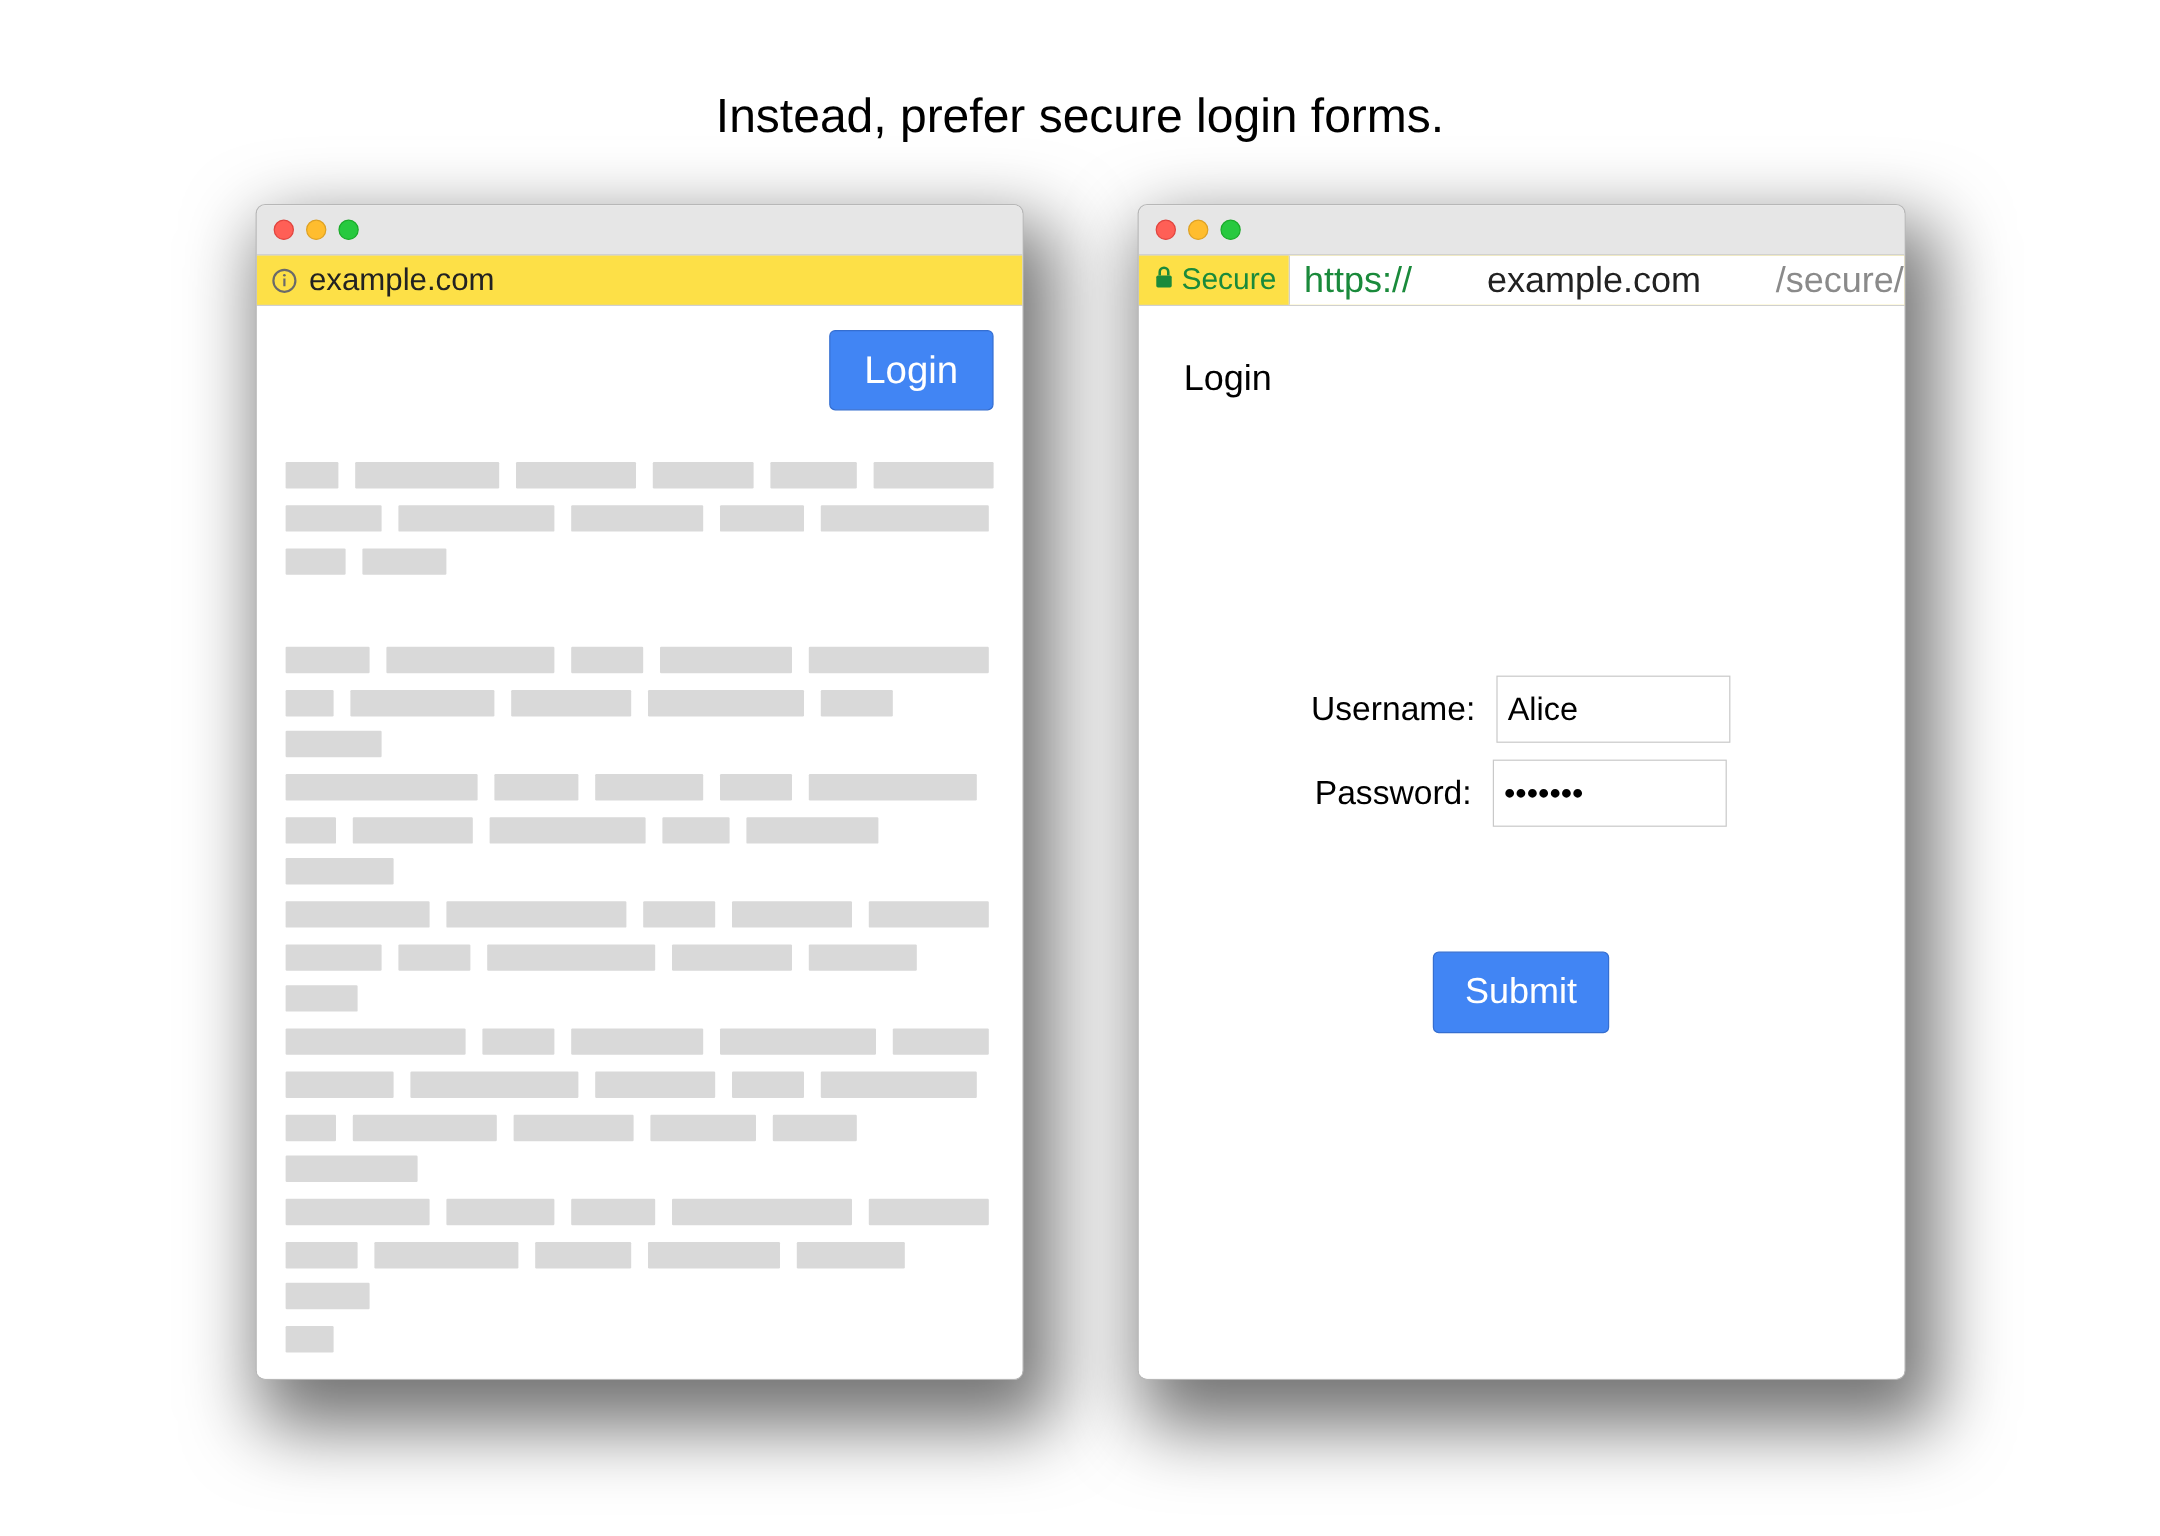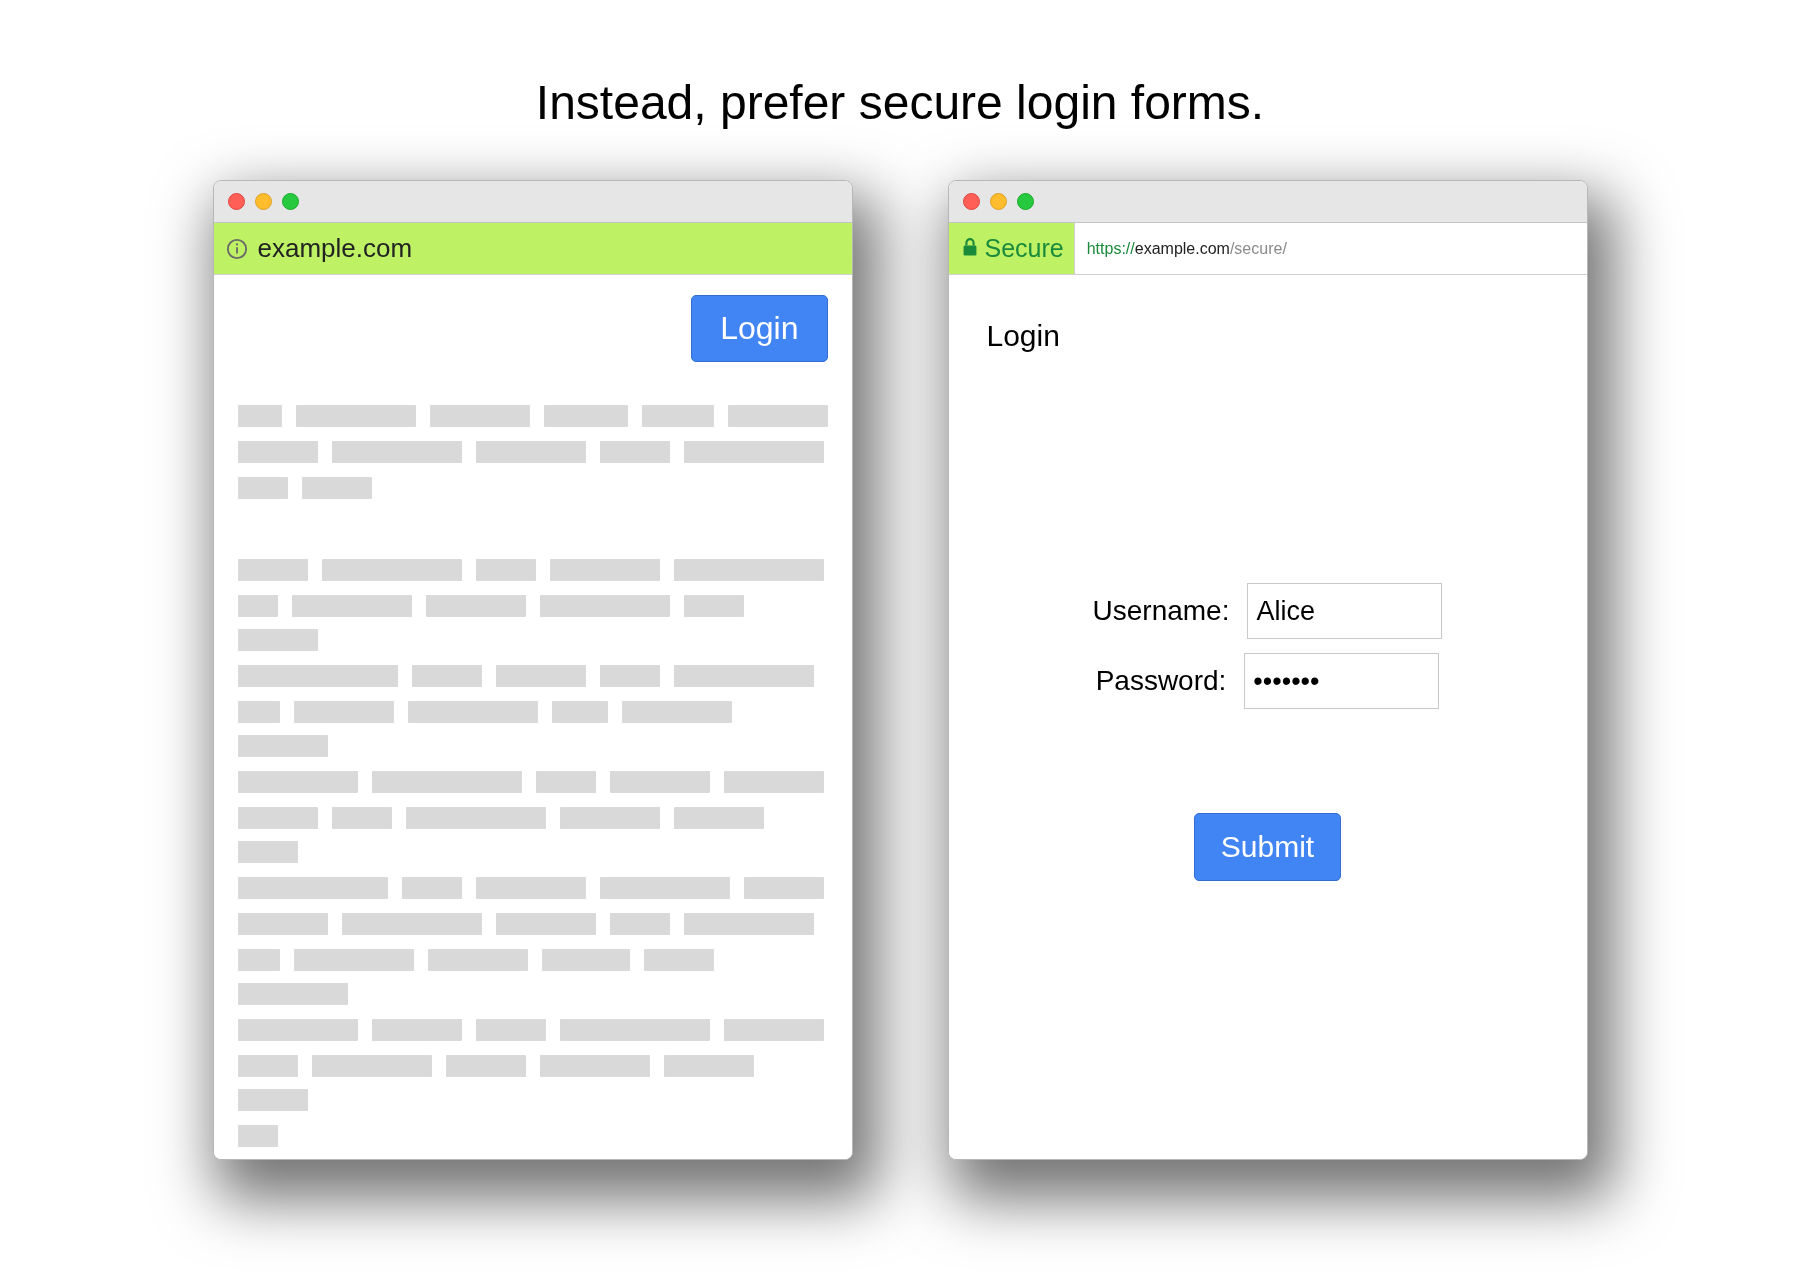--- a/index.html
+++ b/index.html
@@ -7,21 +7,21 @@
     width: 1800px;
     height: 1280px;
     background: #fff;
     font-family: -apple-system, BlinkMacSystemFont, "Segoe UI", Helvetica, Arial, sans-serif;
     display: flex;
     flex-direction: column;
     align-items: center;
     padding: 75px 0 0 0;
   }
   .caption {
-    font-size: 48px;
+    font-size: 40px;
     color: #000;
     margin-bottom: 50px;
     text-align: center;
   }
   .windows {
     display: flex;
     gap: 95px;
   }
   .window {
     width: 640px;
@@ -45,27 +45,27 @@
   .tl-dot {
     width: 17px;
     height: 17px;
     border-radius: 50%;
     margin-right: 10px;
   }
   .tl-close   { background: #ff5f56; border: 1px solid #e0443e; }
   .tl-min     { background: #ffbd2e; border: 1px solid #dea123; }
   .tl-max     { background: #27c93f; border: 1px solid #1aab29; }
   .addrbar {
-    height: 52px;
+    height: 42px;
     border-bottom: 1px solid #d0d0d0;
     display: flex;
     align-items: center;
     font-size: 26px;
     color: #222;
-    background: #bef264;
+    background: #fde047;
   }
   .addrbar.insecure .addr-body{
     display:flex; align-items:center; padding-left:12px; width:100%;
   }
   .addrbar.secure {
     padding-left: 12px;
   }
   .secure-chip {
     display: flex;
     align-items: center;
@@ -75,22 +75,23 @@
   }
   .secure-chip svg { margin-right: 6px; }
   .addr-url-box {
     flex:1;
     height: 100%;
     display:flex;
     align-items:center;
     border-left: 1px solid #d0d0d0;
     padding-left: 12px;
     background:#fff;
-    font-size:16px;
+    font-size:30px;
     color:#222;
+    justify-content:space-between;
   }
   .addr-url-box .scheme { color:#1a8a3b; }
   .addr-url-box .path   { color:#8a8a8a; }
   .content {
     flex:1;
     background:#fff;
     position:relative;
     padding: 20px 24px;
     overflow:hidden;
   }

